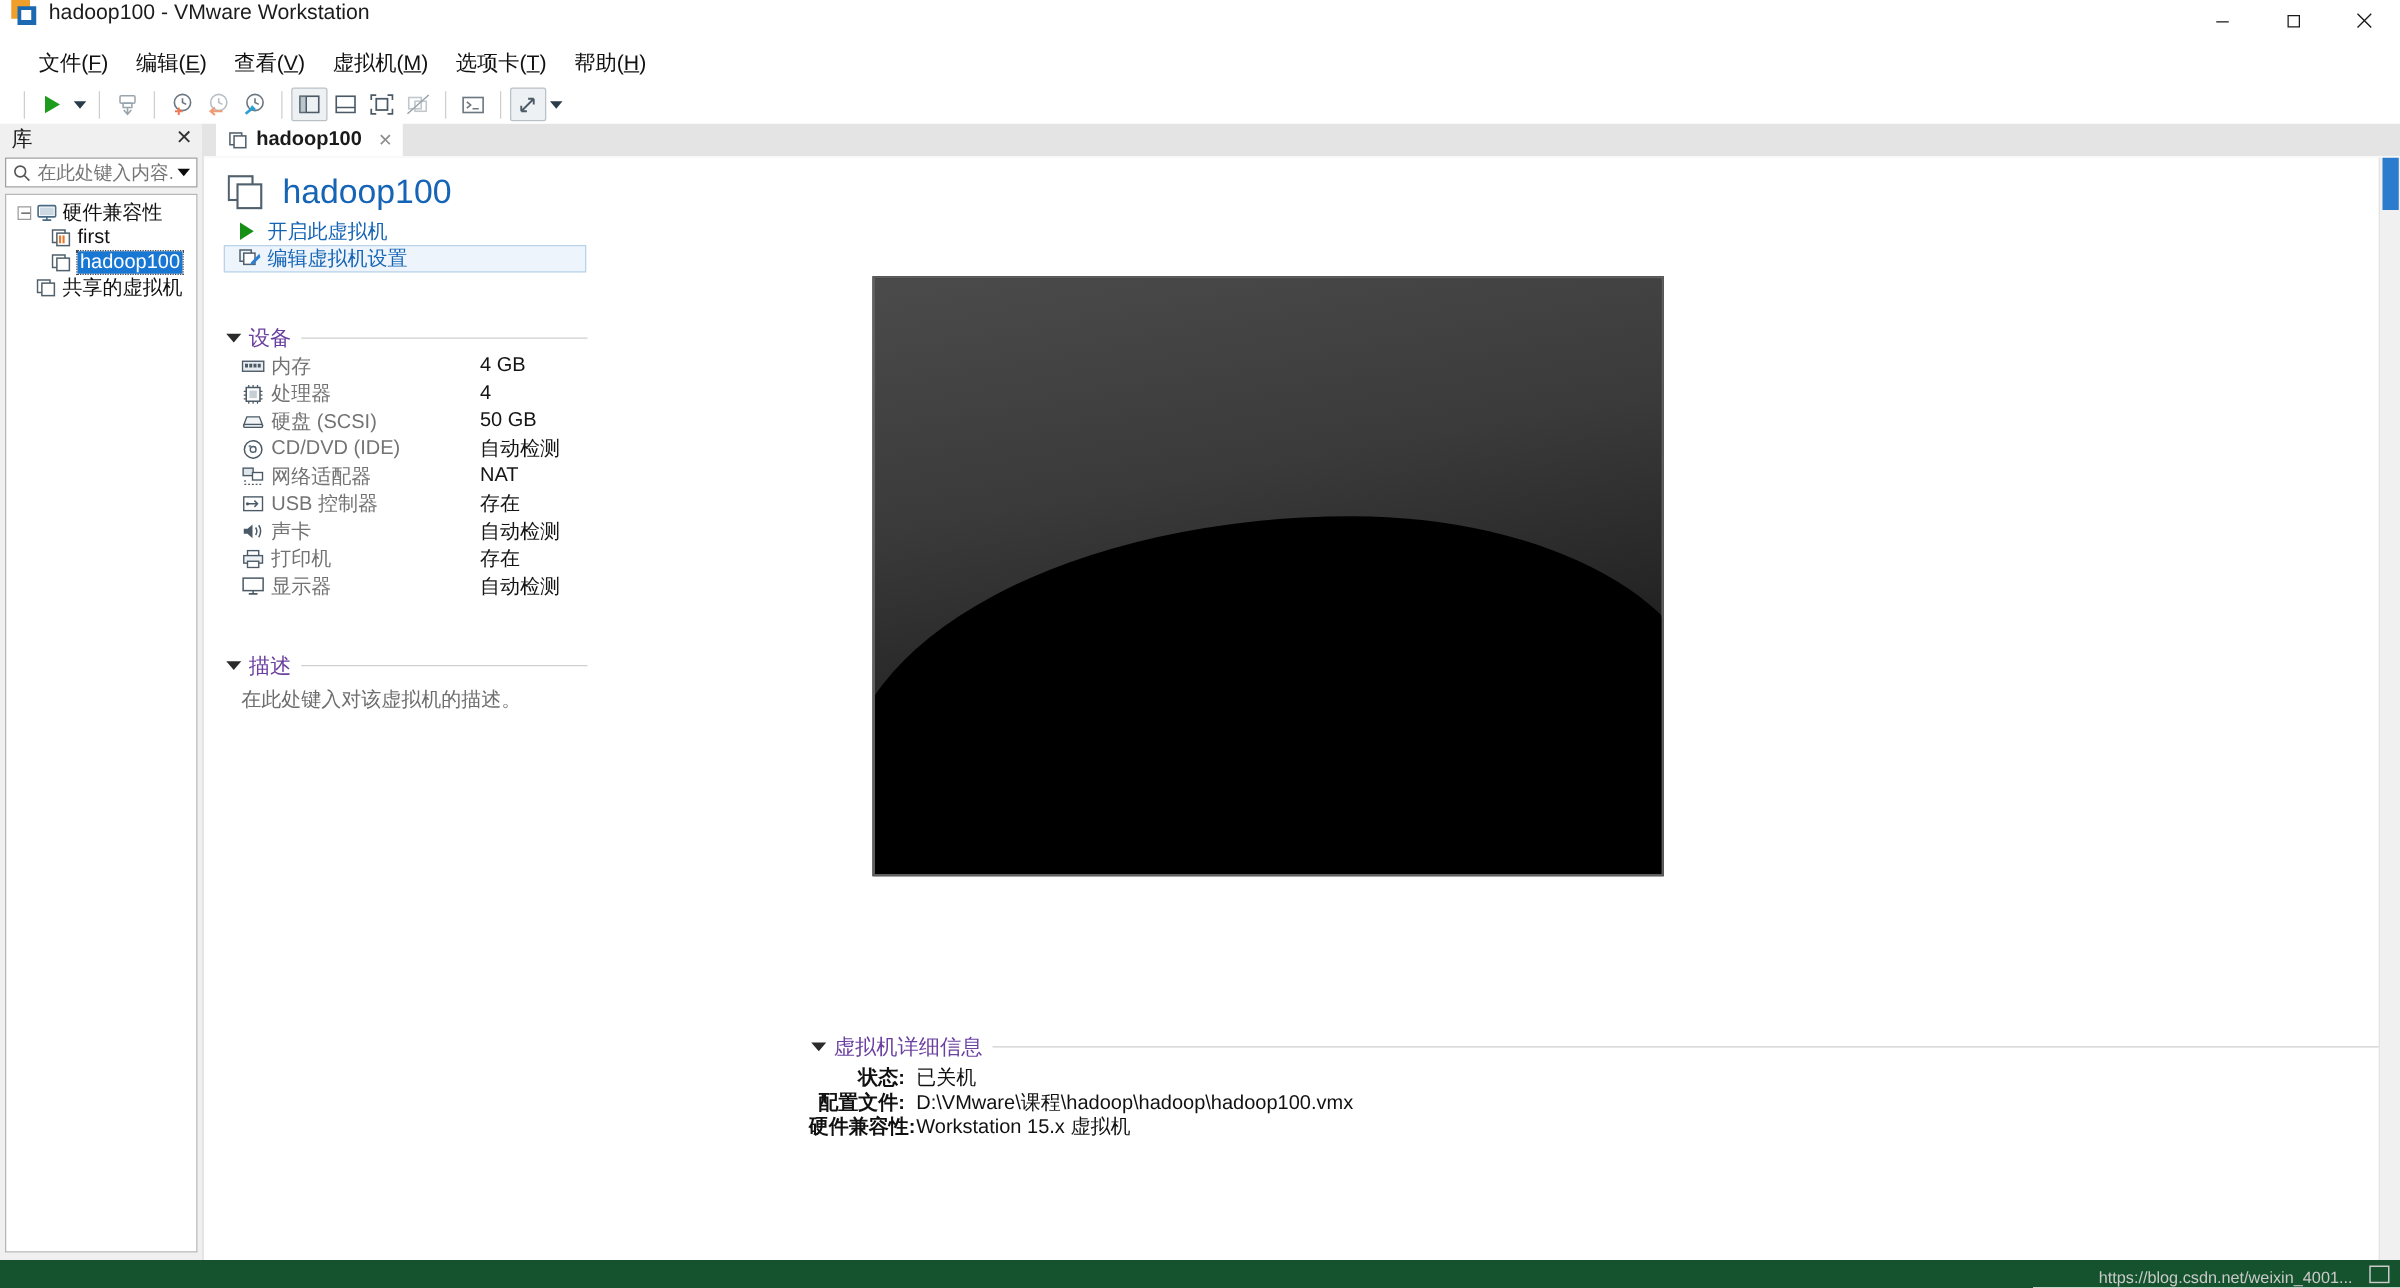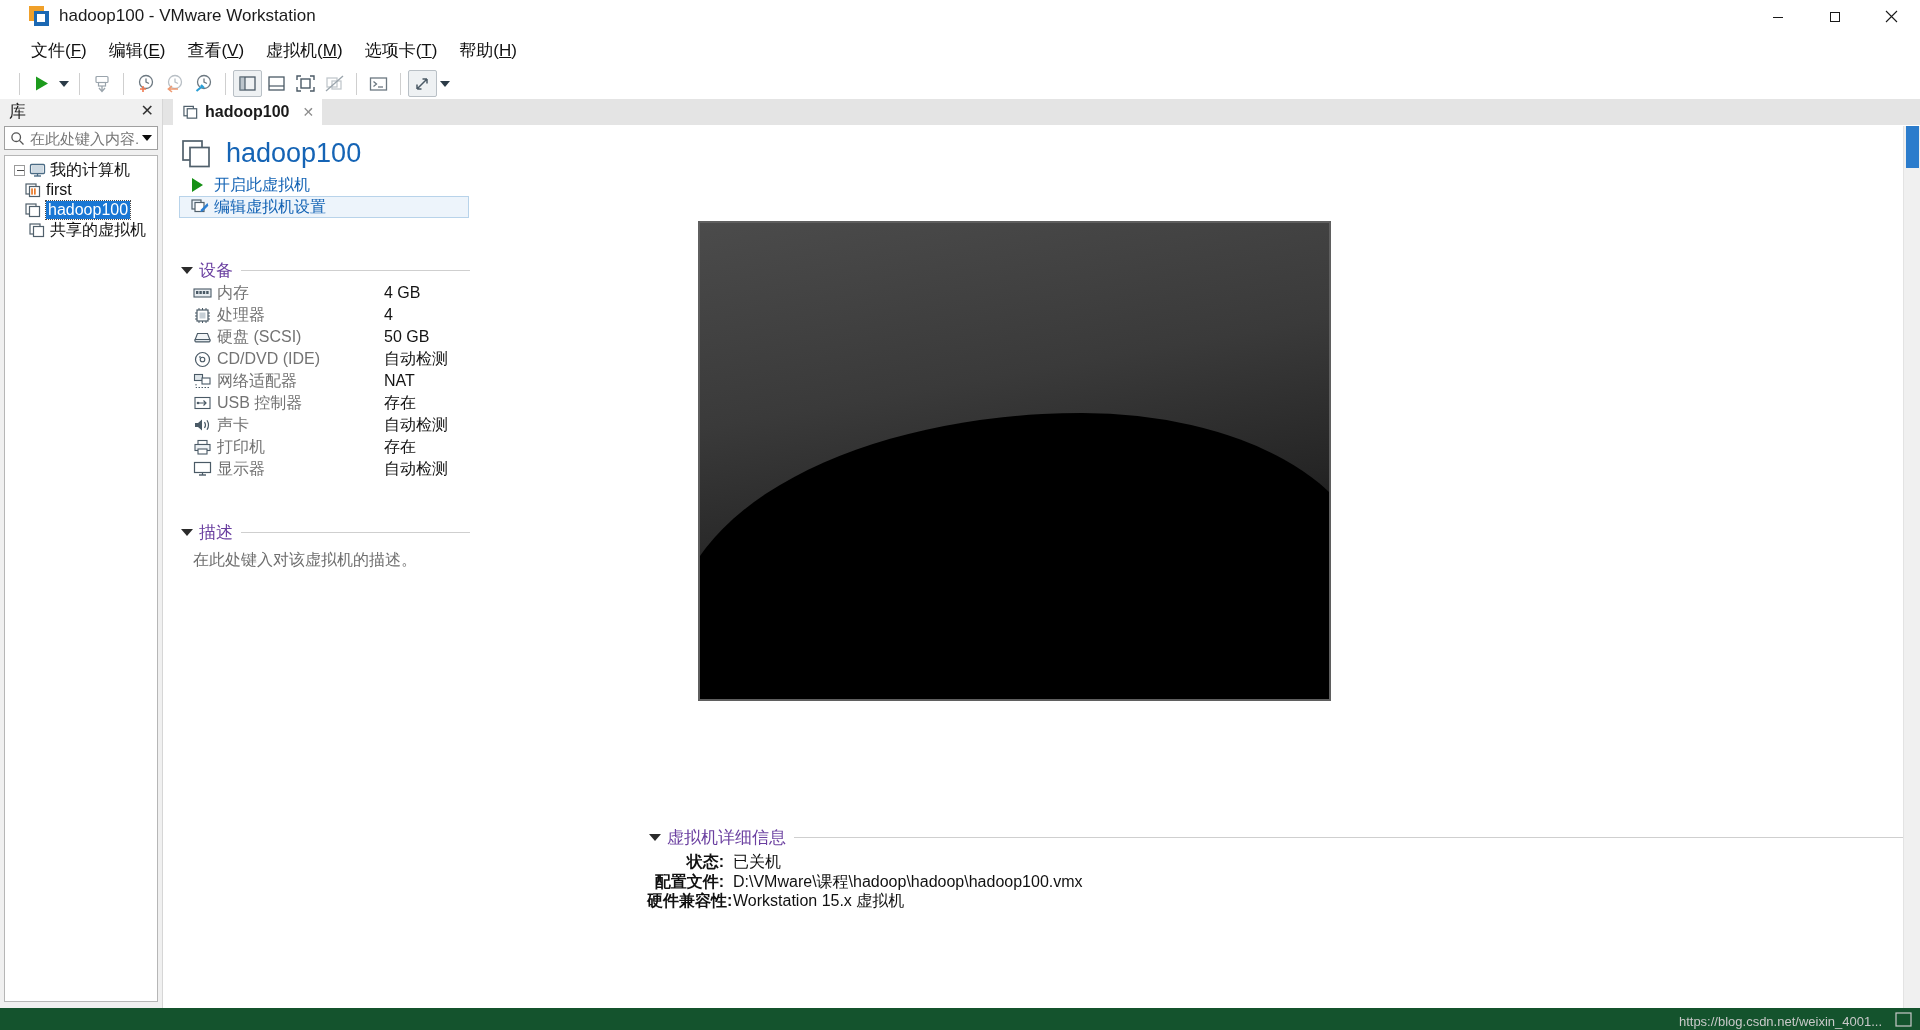--- a/index.html
+++ b/index.html
@@ -6,22 +6,22 @@
   html,body { width:1920px; height:1030px; overflow:hidden; }
   body {
     font-family: "Liberation Sans", "DejaVu Sans", sans-serif;
     background:#ffffff;
     font-size:17px;
     color:#1a1a1a;
     -webkit-font-smoothing: antialiased;
   }
   
   #titlebar {
-    height:33px; background:#ffffff; display:flex; align-items:center;
-    border-bottom:1px solid #ffffff; position:relative;padding-left:20px;
+    height:33px; background:#ffffff; display:flex; 
+    border-bottom:1px solid #ffffff; position:relative;
   }
   #app-logo { width:20px; height:20px; margin-left:9px; position:relative; flex:0 0 auto; }
   #app-logo .sq-o { position:absolute; left:0; top:0; width:15px; height:15px; background:#f0a02a; }
   #app-logo .sq-b { position:absolute; left:5px; top:5px; width:15px; height:15px; background:#1b68b3; }
   #app-logo .sq-i { position:absolute; left:8px; top:8px; width:8px; height:8px; background:#ffffff; }
   #title-text { margin-left:10px; font-size:17px; color:#1b1b1b; white-space:nowrap; }
   #win-controls { position:absolute; right:0; top:0; height:33px; display:flex; }
   .wbtn { width:57px; height:33px; display:flex; align-items:center; justify-content:center; }
   .wbtn svg { display:block; }
   
@@ -64,21 +64,21 @@
   }
   .tnode { display:flex; align-items:center; height:20px; font-size:16px; white-space:nowrap; }
   .tnode .expander {
     width:11px; height:11px; border:1px solid #9b9b9b; margin-left:9px; margin-right:4px;
     position:relative; flex:0 0 auto; background:#fff;
   }
   .tnode .expander::before {
     content:""; position:absolute; left:2px; top:4px; width:7px; height:1px; background:#4a4a4a;
   }
   .tnode .ticon { width:17px; height:16px; margin-right:4px; flex:0 0 auto; display:flex; align-items:center; }
-  .tnode.child { padding-left:20px; }
+  .tnode.child { padding-left:36px; }
   .tnode .tlabel { color:#111; }
   .tnode.selected .tlabel {
     background:#1977d4; color:#fff; outline:1px dotted #4a4a4a; padding:0 2px;
   }
   
   #main { flex:1; display:flex; flex-direction:column; background:#ffffff; position:relative; min-width:0; }
   #tabstrip { height:27px; background:#e4e4e4; display:flex; align-items:flex-end; padding-left:10px;
               border-bottom:1px solid #ffffff; }
   #tab-active {
     height:27px; background:#ffffff; display:flex; align-items:center; padding:0 7px 0 9px;
@@ -282,21 +282,21 @@
       <div class="tnode">
         <span class="expander"></span>
         <span class="ticon">
           <svg width="17" height="15" viewBox="0 0 17 15">
             <rect x="1.5" y="1.5" width="14" height="9" rx="1" fill="none" stroke="#4a6b85" stroke-width="1.3"></rect>
             <rect x="3" y="3" width="11" height="6.2" fill="#6f93ad" opacity="0.35"></rect>
             <line x1="5" y1="13" x2="12" y2="13" stroke="#4a6b85" stroke-width="1.4"></line>
             <line x1="8.5" y1="10.5" x2="8.5" y2="13" stroke="#4a6b85" stroke-width="1.3"></line>
           </svg>
         </span>
-        <span class="tlabel">我的计算机</span>
+        <span class="tlabel">硬件兼容性</span>
       </div>
       <div class="tnode child">
         <span class="ticon">
           <svg width="17" height="15" viewBox="0 0 17 15">
             <rect x="1" y="1" width="10" height="10" fill="none" stroke="#50606c" stroke-width="1.2"></rect>
             <rect x="4.5" y="3.5" width="10" height="10" fill="#fff" stroke="#50606c" stroke-width="1.2"></rect>
             <rect x="6.2" y="5.4" width="1.7" height="6.2" fill="#e8792a"></rect>
             <rect x="9" y="5.4" width="1.7" height="6.2" fill="#e8792a"></rect>
           </svg>
         </span>

